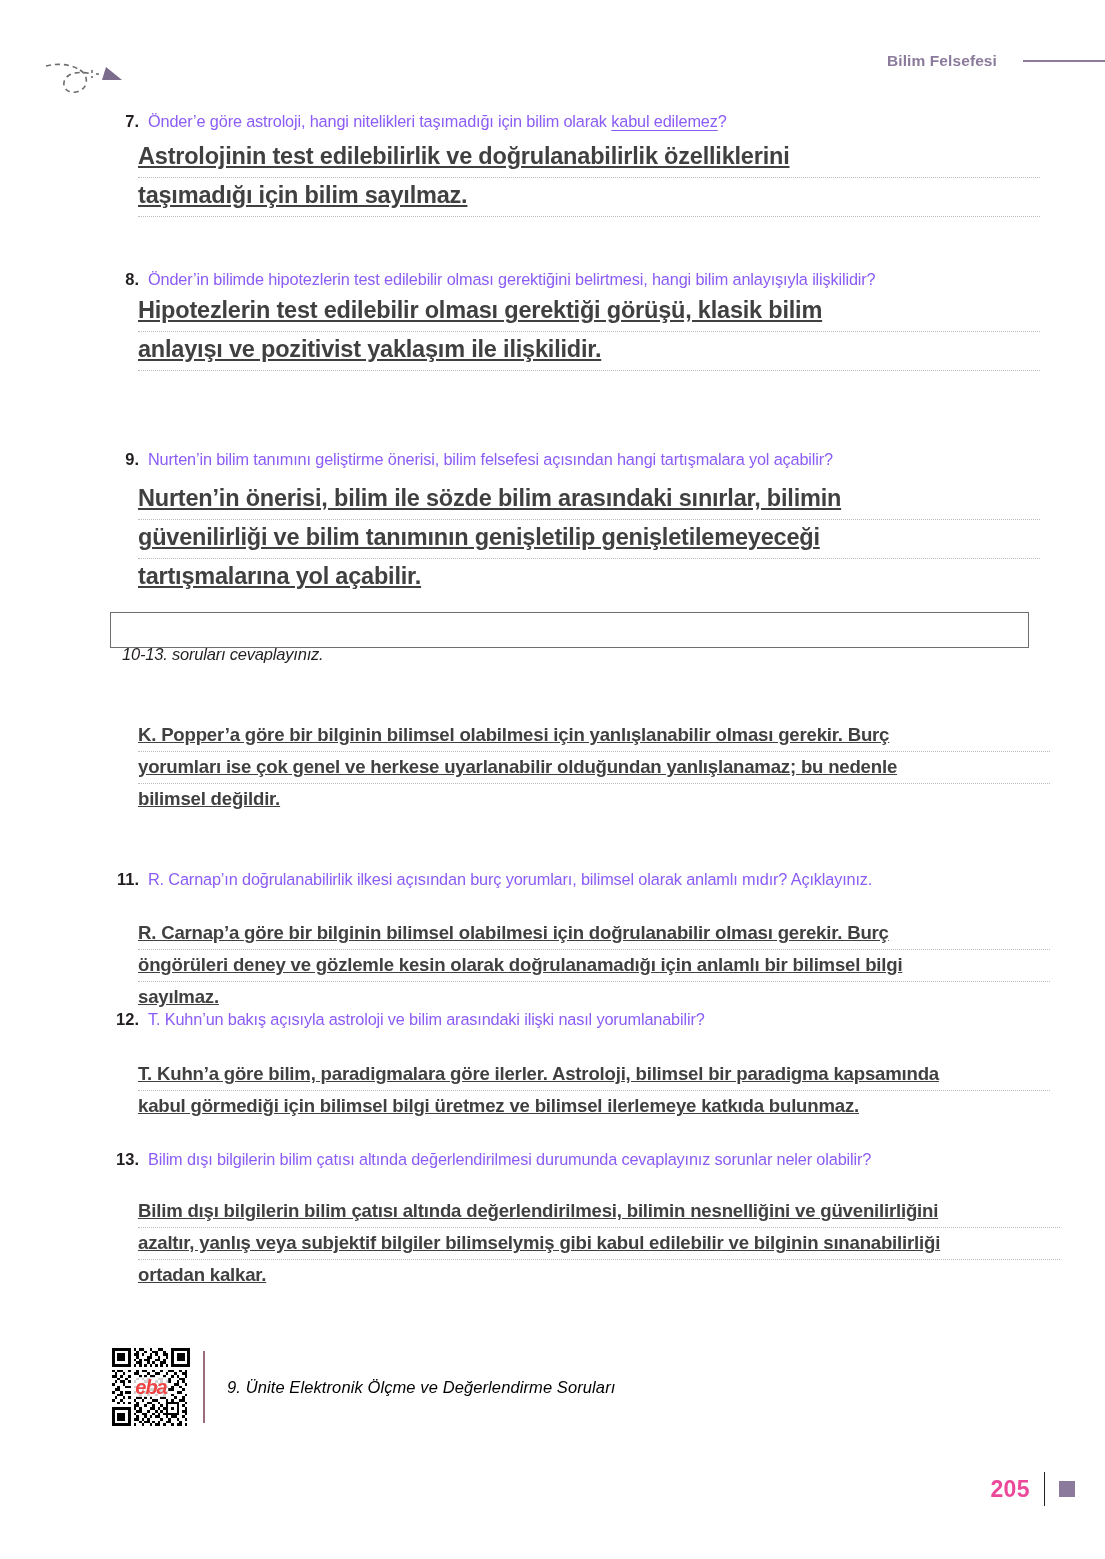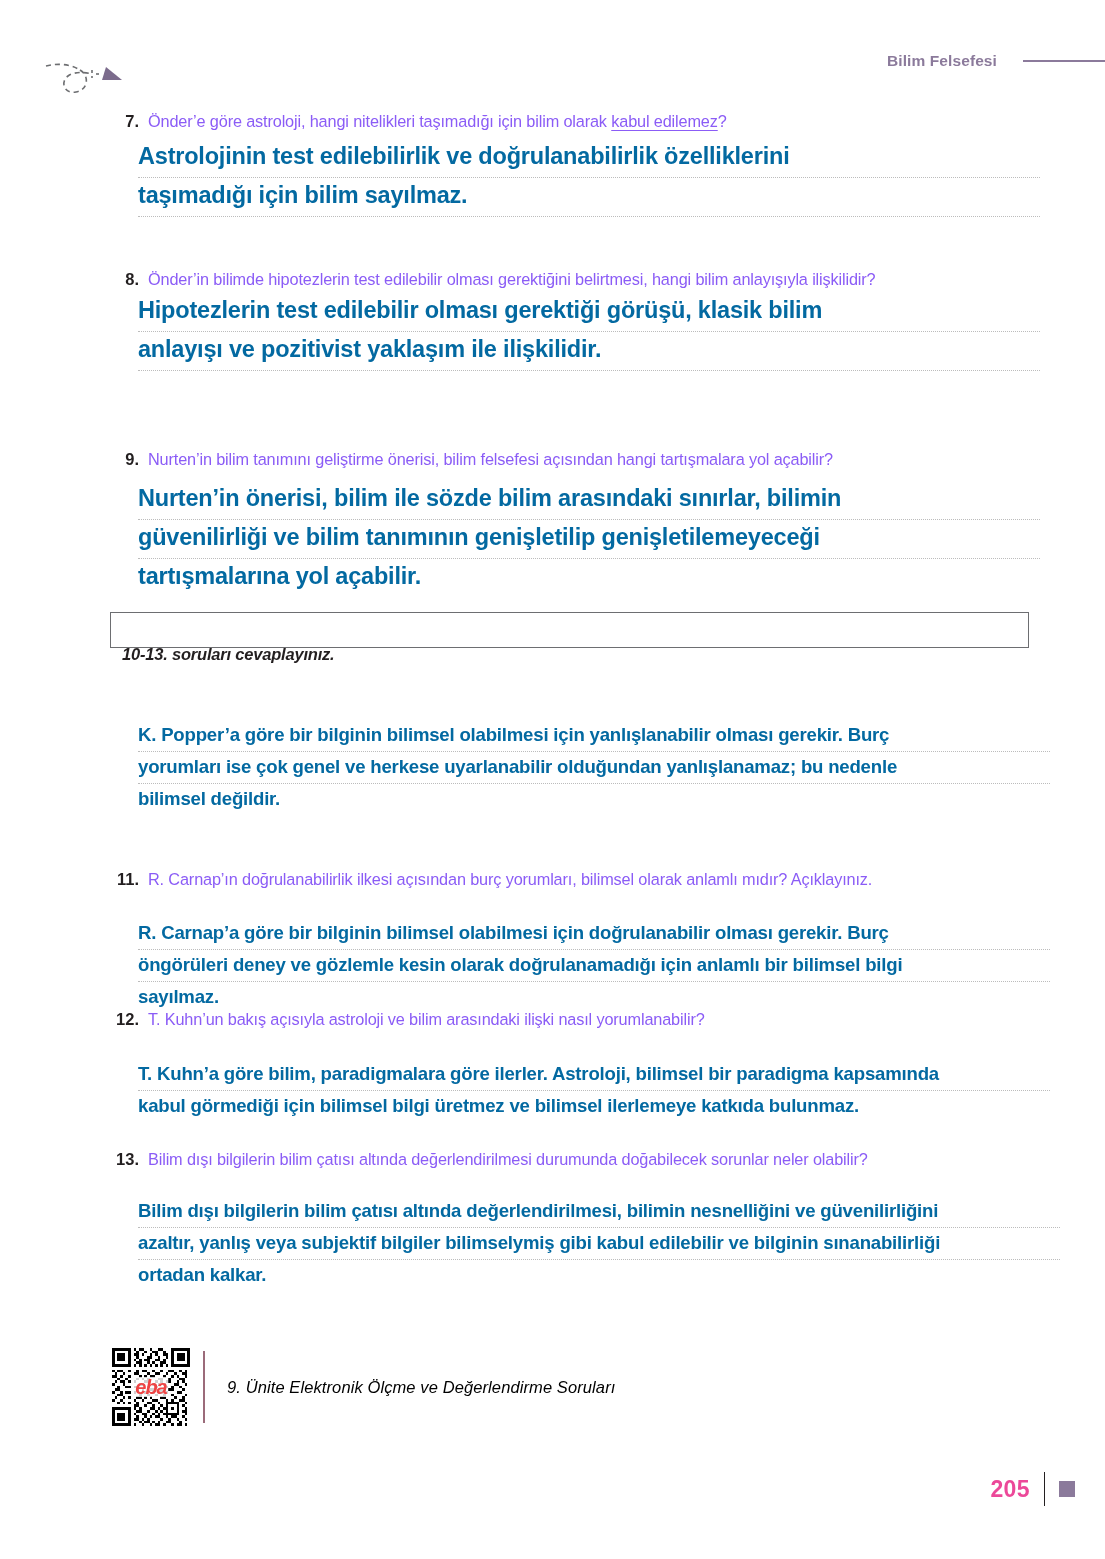--- a/index.html
+++ b/index.html
@@ -73,23 +73,24 @@
     font-size: 16.3px;
     color: #8b5cf6;
     line-height: 1.42;
     letter-spacing: -0.15px;
   }
   .q-text .ul { text-decoration: underline; text-underline-offset: 3px; }
 
   
   .answer {
     position: relative;
-    color: #0369a1;
+    color: #404040;
     font-weight: bold;
     letter-spacing: -0.2px;
+    text-decoration: underline;
   }
   .answer .aline {
     position: relative;
     border-bottom: 1px dotted #bcbcbc;
     white-space: pre;
     overflow: visible;
   }
   .answer.big { font-size: 23.5px; }
   .answer.big .aline { height: 38px; line-height: 34px; }
   .answer.sm  { font-size: 18.6px; }
@@ -102,21 +103,21 @@
     top: 612px;
     width: 919px;
     height: 36px;
     border: 1px solid #6d6e71;
     box-sizing: border-box;
     display: flex;
     align-items: center;
   }
   .instr-text {
     font-size: 16.5px;
-    font-weight: bold;
+    font-weight: normal;
     font-style: italic;
     color: #231f20;
     padding-left: 11px;
     letter-spacing: -0.2px;
     margin-top: 48px;
   }
 
   
   .footer {
     position: absolute;
@@ -271,21 +272,21 @@
     </div>
     <div class="answer sm" style="margin-left:28px; margin-top:28px; width:912px;">
       <div class="aline">T. Kuhn’a göre bilim, paradigmalara göre ilerler. Astroloji, bilimsel bir paradigma kapsamında</div>
       <div class="aline" style="border-bottom:none;">kabul görmediği için bilimsel bilgi üretmez ve bilimsel ilerlemeye katkıda bulunmaz.</div>
     </div>
   </div>
 
   <div class="qblock" style="left:110px; top:1148px; width:950px;">
     <div class="q-row">
       <span class="q-num">13.</span>
-      <span class="q-text" style="width:900px;">Bilim dışı bilgilerin bilim çatısı altında değerlendirilmesi durumunda doğabilecek sorunlar neler olabilir?</span>
+      <span class="q-text" style="width:900px;">Bilim dışı bilgilerin bilim çatısı altında değerlendirilmesi durumunda cevaplayınız sorunlar neler olabilir?</span>
     </div>
     <div class="answer sm" style="margin-left:28px; margin-top:25px; width:922px;">
       <div class="aline">Bilim dışı bilgilerin bilim çatısı altında değerlendirilmesi, bilimin nesnelliğini ve güvenilirliğini</div>
       <div class="aline">azaltır, yanlış veya subjektif bilgiler bilimselymiş gibi kabul edilebilir ve bilginin sınanabilirliği</div>
       <div class="aline" style="border-bottom:none;">ortadan kalkar.</div>
     </div>
   </div>
 
   <div class="footer">
     <div class="qr-wrap">

